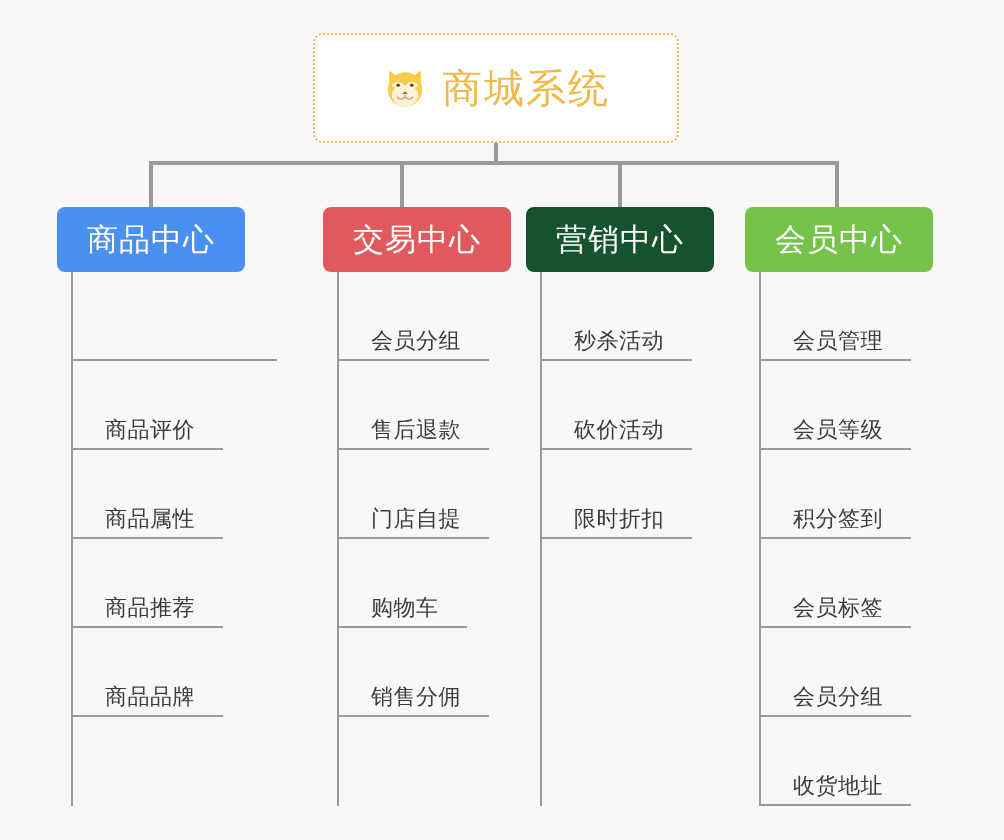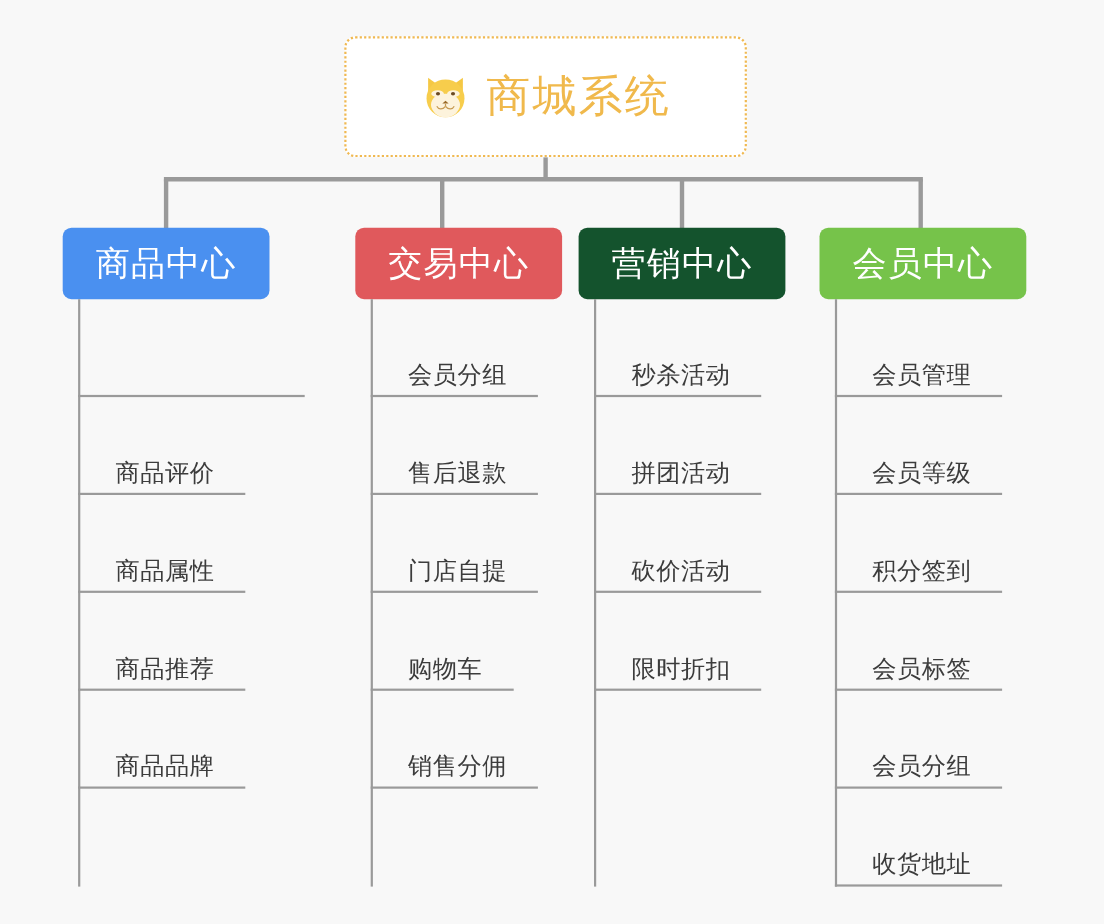--- a/index.html
+++ b/index.html
@@ -232,24 +232,20 @@
     <div class="col-header">
       <span>营销中心</span>
     </div>
     <div class="col-body">
       <div class="col-stem" style="height:534px;"></div>
       <div class="leaf">
         <span class="leaf-label">秒杀活动</span>
         <span class="leaf-rule" style="width:152px;"></span>
       </div>
       <div class="leaf">
-        <span class="leaf-label">拼团活动</span>
-        <span class="leaf-rule" style="width:152px;"></span>
-      </div>
-      <div class="leaf">
         <span class="leaf-label">砍价活动</span>
         <span class="leaf-rule" style="width:152px;"></span>
       </div>
       <div class="leaf">
         <span class="leaf-label">限时折扣</span>
         <span class="leaf-rule" style="width:152px;"></span>
       </div>
     </div>
   </div>
 

